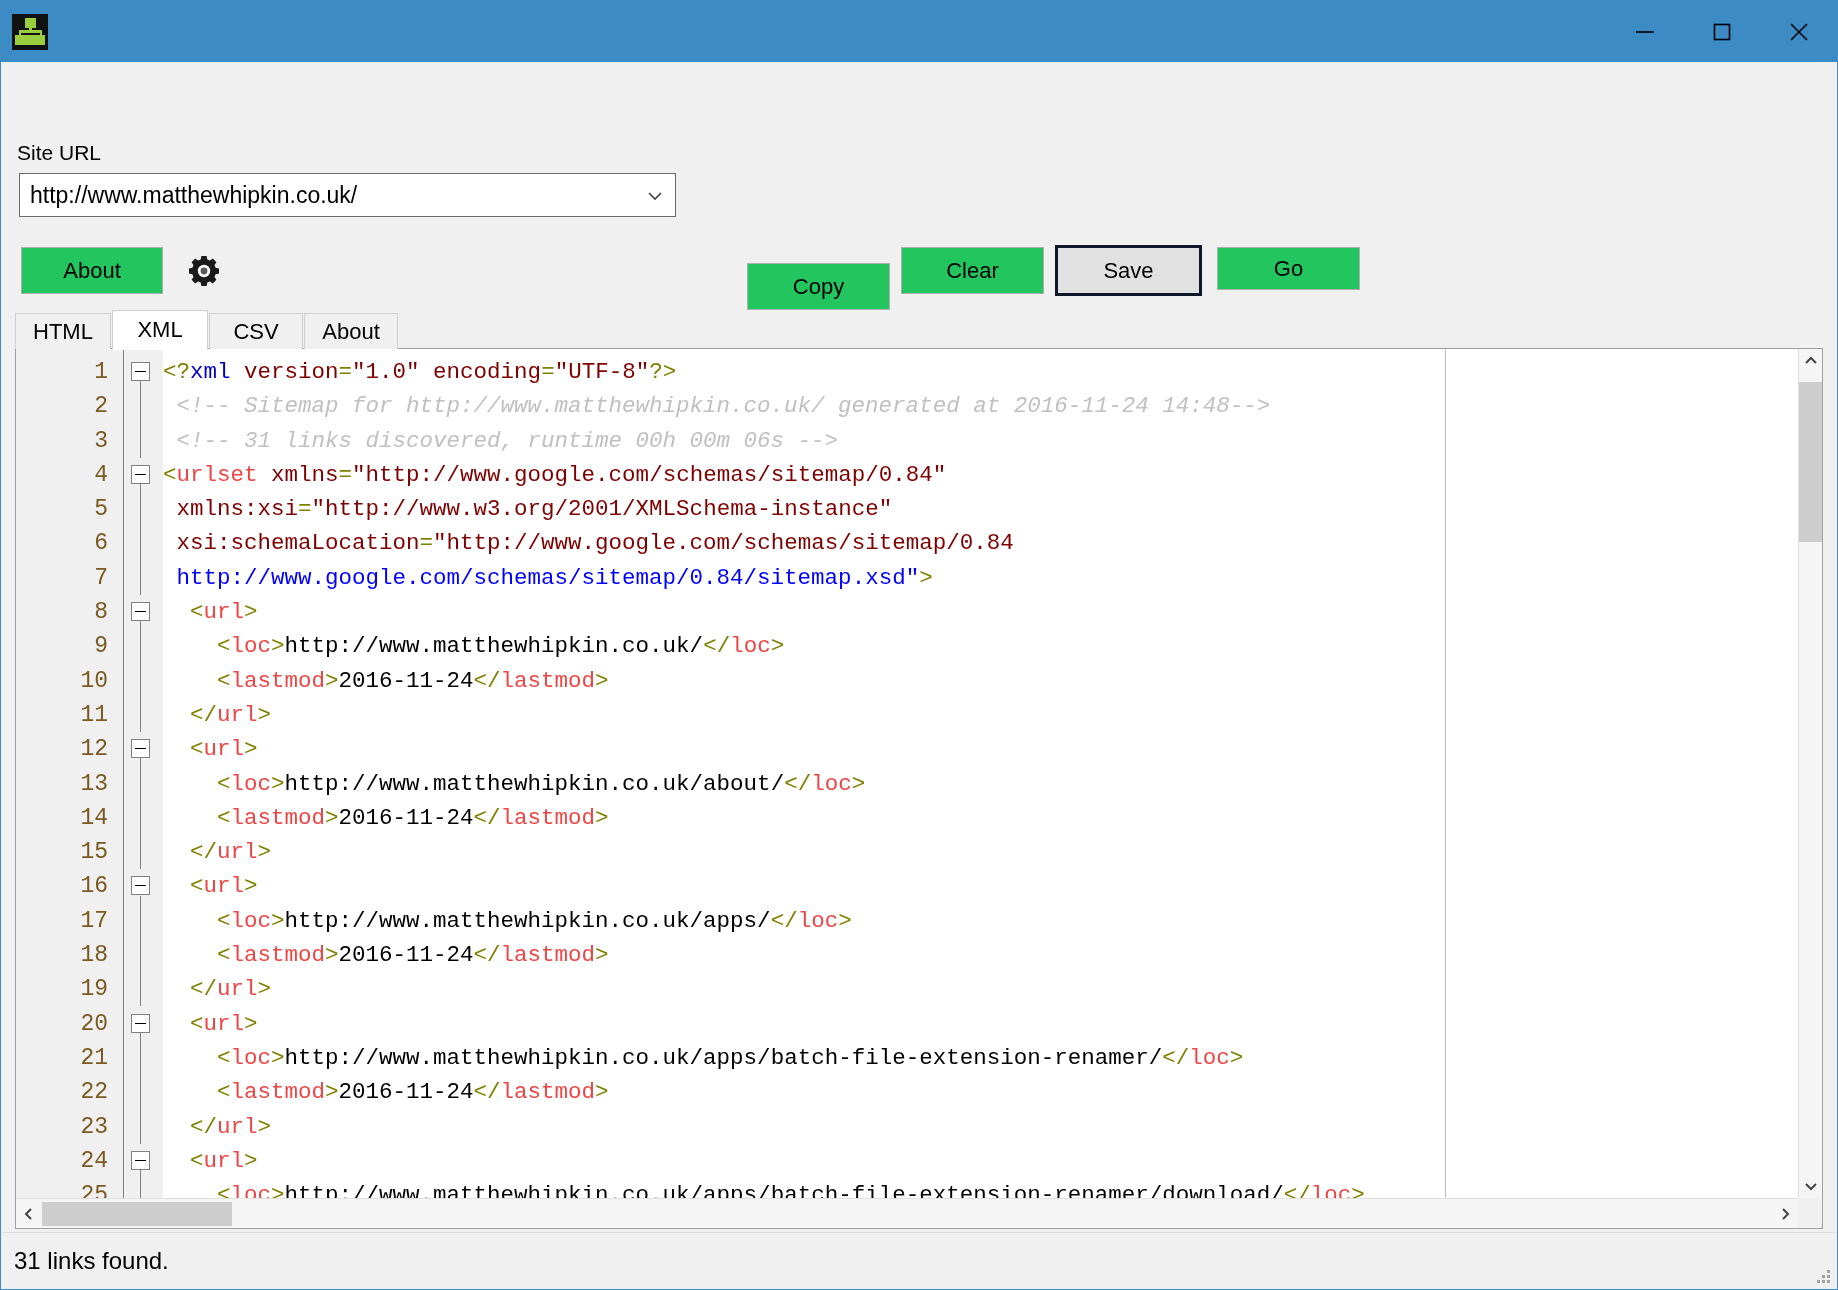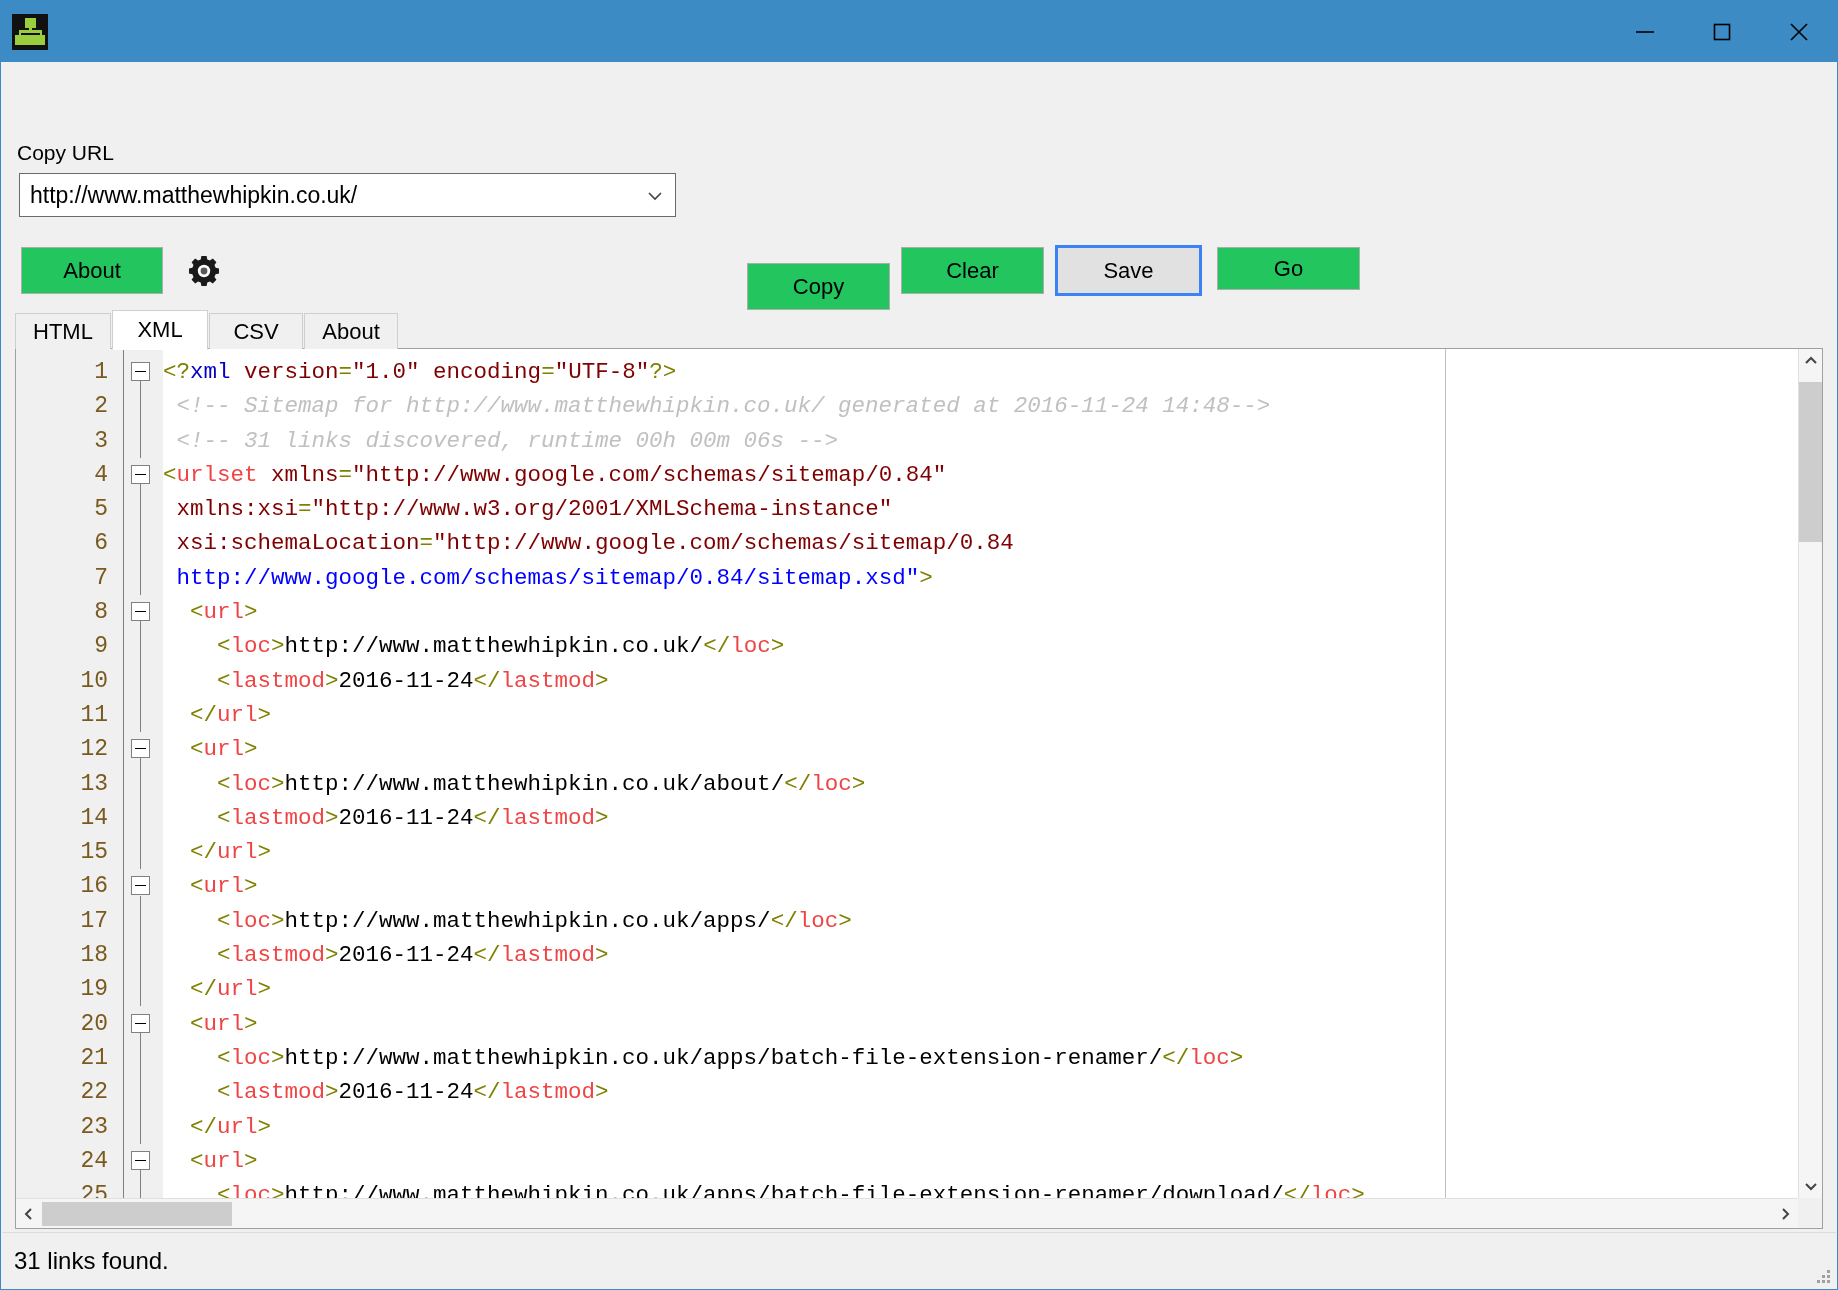--- a/index.html
+++ b/index.html
@@ -76,21 +76,21 @@
     font-family:"Liberation Sans", sans-serif;
     font-size:22px;color:#000;
     display:flex;align-items:center;justify-content:center;
     cursor:default;
   }
   .btn-about{position:absolute;left:20px;top:185px;width:142px;height:47px;}
   .gear{position:absolute;left:186px;top:192px;width:34px;height:34px;}
   .btn-copy{position:absolute;left:746px;top:185px;width:143px;height:47px;margin-top:16px;}
   .btn-clear{position:absolute;left:900px;top:185px;width:143px;height:47px;}
   .btn-save{position:absolute;left:1054px;top:183px;width:147px;height:51px;
-            border:3px solid #3b82f6;background:#e1e1e1;}
+            border:3px solid #0f172a;background:#e1e1e1;}
   .btn-go{position:absolute;left:1216px;top:185px;width:143px;height:43px;}
   
   .tabstrip{
     position:absolute;left:14px;top:247px;right:14px;height:40px;
   }
   .tabs-row{display:flex;align-items:flex-end;height:40px;position:relative;z-index:2;}
   .tab{
     height:36px;box-sizing:border-box;
     background:#f0f0f0;border:1px solid #cfcfcf;border-bottom:none;
     font-size:22px;color:#000;
@@ -221,21 +221,21 @@
         <svg width="30" height="30" viewBox="0 0 30 30">
             <line x1="7" y1="7" x2="23" y2="23" stroke="#000" stroke-width="1.6"></line>
             <line x1="23" y1="7" x2="7" y2="23" stroke="#000" stroke-width="1.6"></line>
           </svg>
       </div>
     </div>
   </div>
 
   <div class="content">
 
-    <div class="lbl-siteurl">Copy URL</div>
+    <div class="lbl-siteurl">Site URL</div>
 
     <div class="url-combo">
       <input type="text" value="http://www.matthewhipkin.co.uk/" style="">
       <span class="combo-arrow">
         <svg width="20" height="20" viewBox="0 0 20 20">
             <polyline points="4,7 10,13 16,7" fill="none" stroke="#444" stroke-width="1.6"></polyline>
           </svg>
       </span>
     </div>
 

